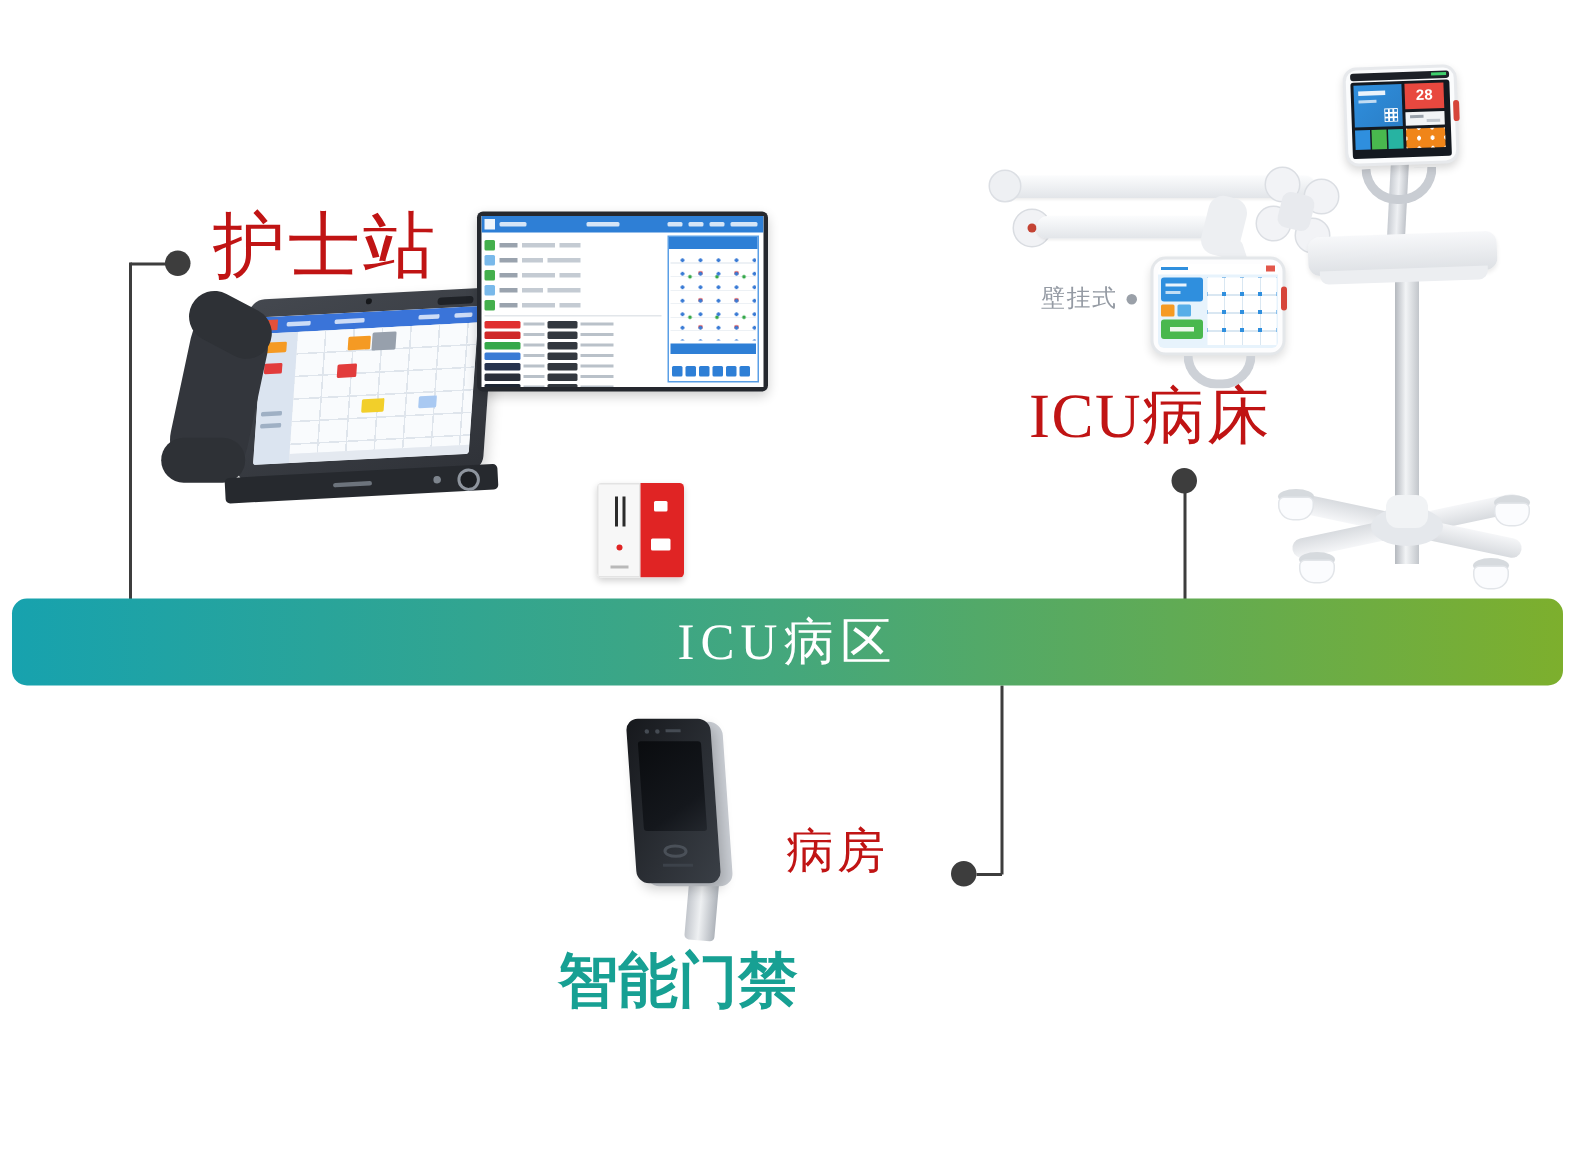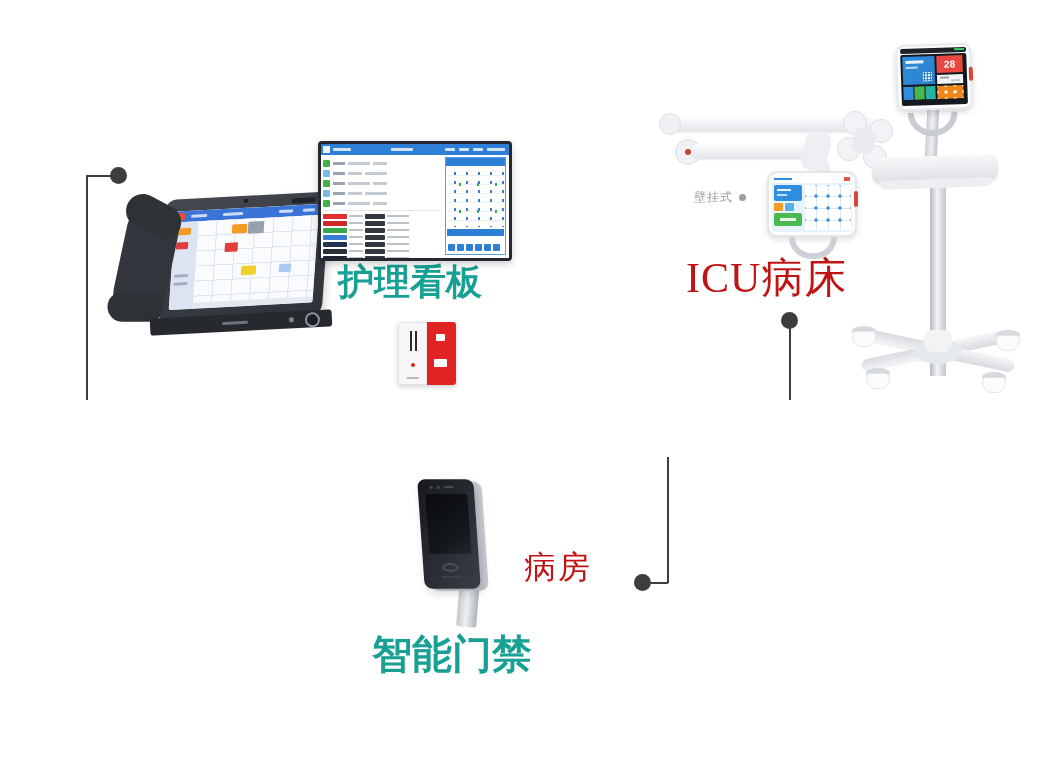--- a/index.html
+++ b/index.html
@@ -8,21 +8,21 @@
 
   
   .lbl-red{position:absolute;color:#c01414;font-family:"Liberation Serif",serif;line-height:1;white-space:nowrap;}
   .lbl-teal{position:absolute;color:#17a093;font-weight:bold;line-height:1;white-space:nowrap;}
   .lbl-nurse{left:142px;top:141px;font-size:48px;letter-spacing:2px;}
   .lbl-phone{left:146px;top:331px;font-size:38px;}
   .lbl-board{left:338px;top:264px;font-size:36px;}
   .lbl-bed{left:686px;top:257px;font-size:42px;letter-spacing:1px;}
   .lbl-ward{left:524px;top:551px;font-size:32px;letter-spacing:2px;}
   .lbl-door{left:372px;top:634px;font-size:40px;}
-  .lbl-wall{position:absolute;left:694px;top:189px;font-size:12px;color:#949aa3;letter-spacing:1px;}
+  .lbl-wall{position:absolute;left:694px;top:189px;font-size:16px;color:#949aa3;letter-spacing:1px;}
   .wall-dot{display:inline-block;width:7px;height:7px;border-radius:50%;background:#9aa0a8;margin-left:6px;vertical-align:middle;}
   .footer-title{position:absolute;left:0;top:721px;width:100%;text-align:center;font-size:37px;color:#141414;}
 
   
   .zone-bar{position:absolute;left:8px;top:399px;width:1034px;height:58px;border-radius:10px;
     background:linear-gradient(90deg,#17a2ae 0%,#44a77c 50%,#7daf2d 100%);
     display:flex;align-items:center;justify-content:center;}
   .zone-bar span{color:#fff;font-family:"Liberation Serif",serif;font-size:34px;letter-spacing:4px;}
 
   
@@ -178,21 +178,21 @@
   <div class="cline" style="left:87px;top:175px;width:26px;height:2px;"></div>
   <div class="cdot" style="left:110px;top:167px;"></div>
 
   <div class="cline" style="left:789px;top:320px;width:2px;height:80px;"></div>
   <div class="cdot" style="left:781px;top:312px;"></div>
 
   <div class="cline" style="left:667px;top:457px;width:2px;height:126px;"></div>
   <div class="cline" style="left:651px;top:582px;width:17px;height:2px;"></div>
   <div class="cdot" style="left:634px;top:574px;"></div>
 
-  <div class="lbl-teal lbl-board">护理看板</div>
+  <div class="lbl-red lbl-nurse">护士站</div>
   <div class="lbl-red lbl-bed">ICU病床</div>
   <div class="lbl-wall"><span>壁挂式</span><span class="wall-dot"></span></div>
   <div class="lbl-red lbl-ward">病房</div>
   <div class="lbl-teal lbl-door">智能门禁</div>
 
   <div class="phone">
     <div class="phone-body">
       <div class="phone-cam"></div>
       <div class="phone-sp"></div>
       <div class="phone-screen">
@@ -427,20 +427,23 @@
     <div class="ct-wheel" style="left:146px;top:292px;">
         <i></i>
         <b></b>
       </div>
     <div class="ct-wheel" style="left:132px;top:334px;">
         <i></i>
         <b></b>
       </div>
   </div>
 
+  <div class="zone-bar">
+    <span>ICU病区</span>
+  </div>
 
   <div class="door">
     <div class="dr-stand"></div>
     <div class="dr-side"></div>
     <div class="dr-body">
       <div class="dr-cam" style="left:12px;"></div>
       <div class="dr-cam" style="left:19px;"></div>
       <div class="dr-slot"></div>
       <div class="dr-screen"></div>
       <div class="dr-ring"></div>

